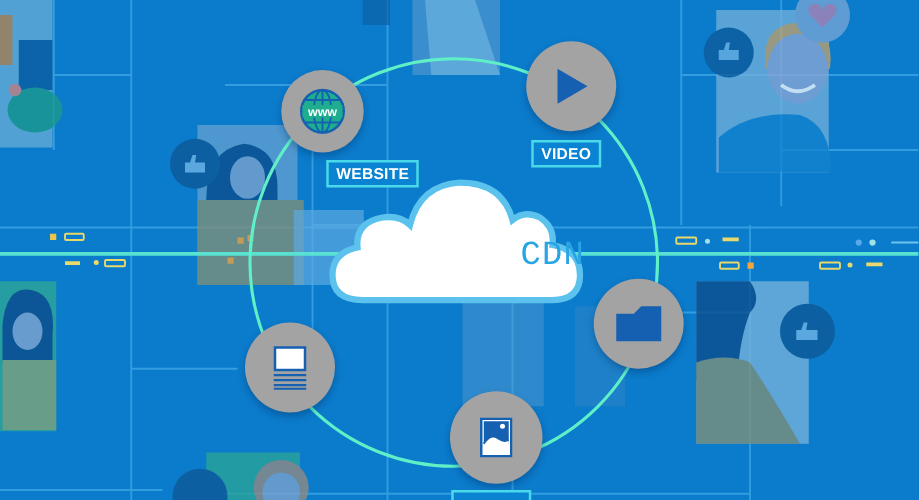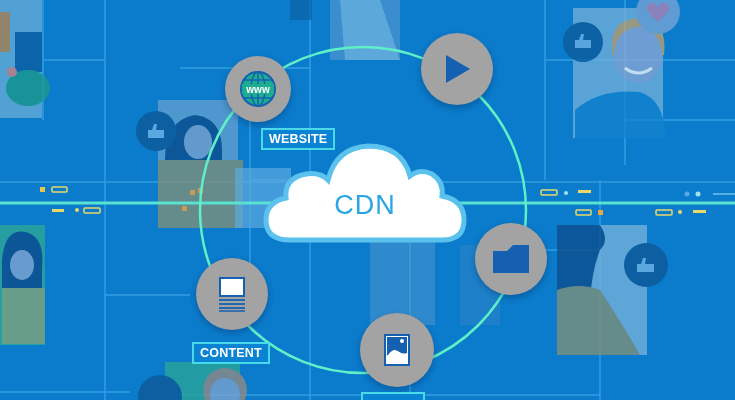--- a/index.html
+++ b/index.html
@@ -2,21 +2,21 @@
 <html><head>
 <meta charset="utf-8">
 <style>
   html,body{margin:0;padding:0;}
   body{width:735px;height:400px;overflow:hidden;background:#0a7ccc;font-family:"Liberation Sans",sans-serif;}
   #stage{position:relative;width:735px;height:400px;overflow:hidden;background:#0b7bcb;}
   .bg-svg{position:absolute;left:0;top:0;}
   .node{position:absolute;border-radius:50%;background:#a3a3a3;box-shadow:0 3px 6px rgba(0,40,90,0.35);display:flex;align-items:center;justify-content:center;}
   .tag{position:absolute;border:2px solid #49d9e8;background:#0a83d2;color:#fff;font-weight:700;font-size:12.5px;letter-spacing:0.2px;padding:2px 6px;line-height:14px;white-space:nowrap;}
   .cloud{position:absolute;left:262px;top:140px;width:206px;height:104px;}
-  .cloud-label{position:absolute;left:0;top:50px;width:206px;text-align:center;font-size:27px;color:#27a5e4;font-weight:400;letter-spacing:1px;}
+  .cloud-label{position:absolute;left:0;top:50px;width:206px;text-align:right;font-size:27px;color:#27a5e4;font-weight:400;letter-spacing:1px;font-family:Liberation Mono, monospace;}
 </style>
 </head>
 <body>
 
 <div id="stage">
 
   <svg class="bg-svg" width="735" height="400" viewBox="0 0 735 400">
 
     <g stroke="#3aa3e4" stroke-width="1.5" fill="none" opacity="0.85">
       <line x1="43" y1="0" x2="43" y2="120"></line>
@@ -148,20 +148,21 @@
       <text x="20" y="24" font-size="10" font-weight="700" fill="#ffffff" text-anchor="middle" font-family="Liberation Sans, sans-serif">www</text>
     </svg>
   </div>
   <div class="tag" style="left:221px;top:128px;margin-left:40px;">WEBSITE</div>
 
   <div class="node" style="left:421px;top:33px;width:72px;height:72px;">
     <svg width="30" height="32" viewBox="0 0 30 32">
       <polygon points="4,2 28,16 4,30" fill="#1560b0"></polygon>
     </svg>
   </div>
+  <div class="tag" style="left:425px;top:112px;">VIDEO</div>
 
   <div class="node" style="left:475px;top:223px;width:72px;height:72px;">
     <svg width="40" height="32" viewBox="0 0 40 32">
       <path d="M2 8 L2 30 L38 30 L38 2 L22 2 L16 8 Z" fill="#1560b0"></path>
     </svg>
   </div>
 
   <div class="node" style="left:360px;top:313px;width:74px;height:74px;">
     <svg width="26" height="32" viewBox="0 0 26 32">
       <rect x="1" y="1" width="24" height="30" fill="#ffffff" stroke="#1560b0" stroke-width="2"></rect>
@@ -175,15 +176,14 @@
 
   <div class="node" style="left:196px;top:258px;width:72px;height:72px;">
     <svg width="28" height="36" viewBox="0 0 28 36">
       <rect x="2" y="2" width="24" height="18" fill="#ffffff" stroke="#1560b0" stroke-width="2"></rect>
       <line x1="1" y1="24" x2="27" y2="24" stroke="#1560b0" stroke-width="1.8"></line>
       <line x1="1" y1="28" x2="27" y2="28" stroke="#1560b0" stroke-width="1.8"></line>
       <line x1="1" y1="32" x2="27" y2="32" stroke="#1560b0" stroke-width="1.8"></line>
       <line x1="1" y1="35" x2="27" y2="35" stroke="#1560b0" stroke-width="1.5"></line>
     </svg>
   </div>
-  <div class="tag" style="left:192px;top:342px;">CONTENT</div>
 
 </div>
 
 </body></html>

